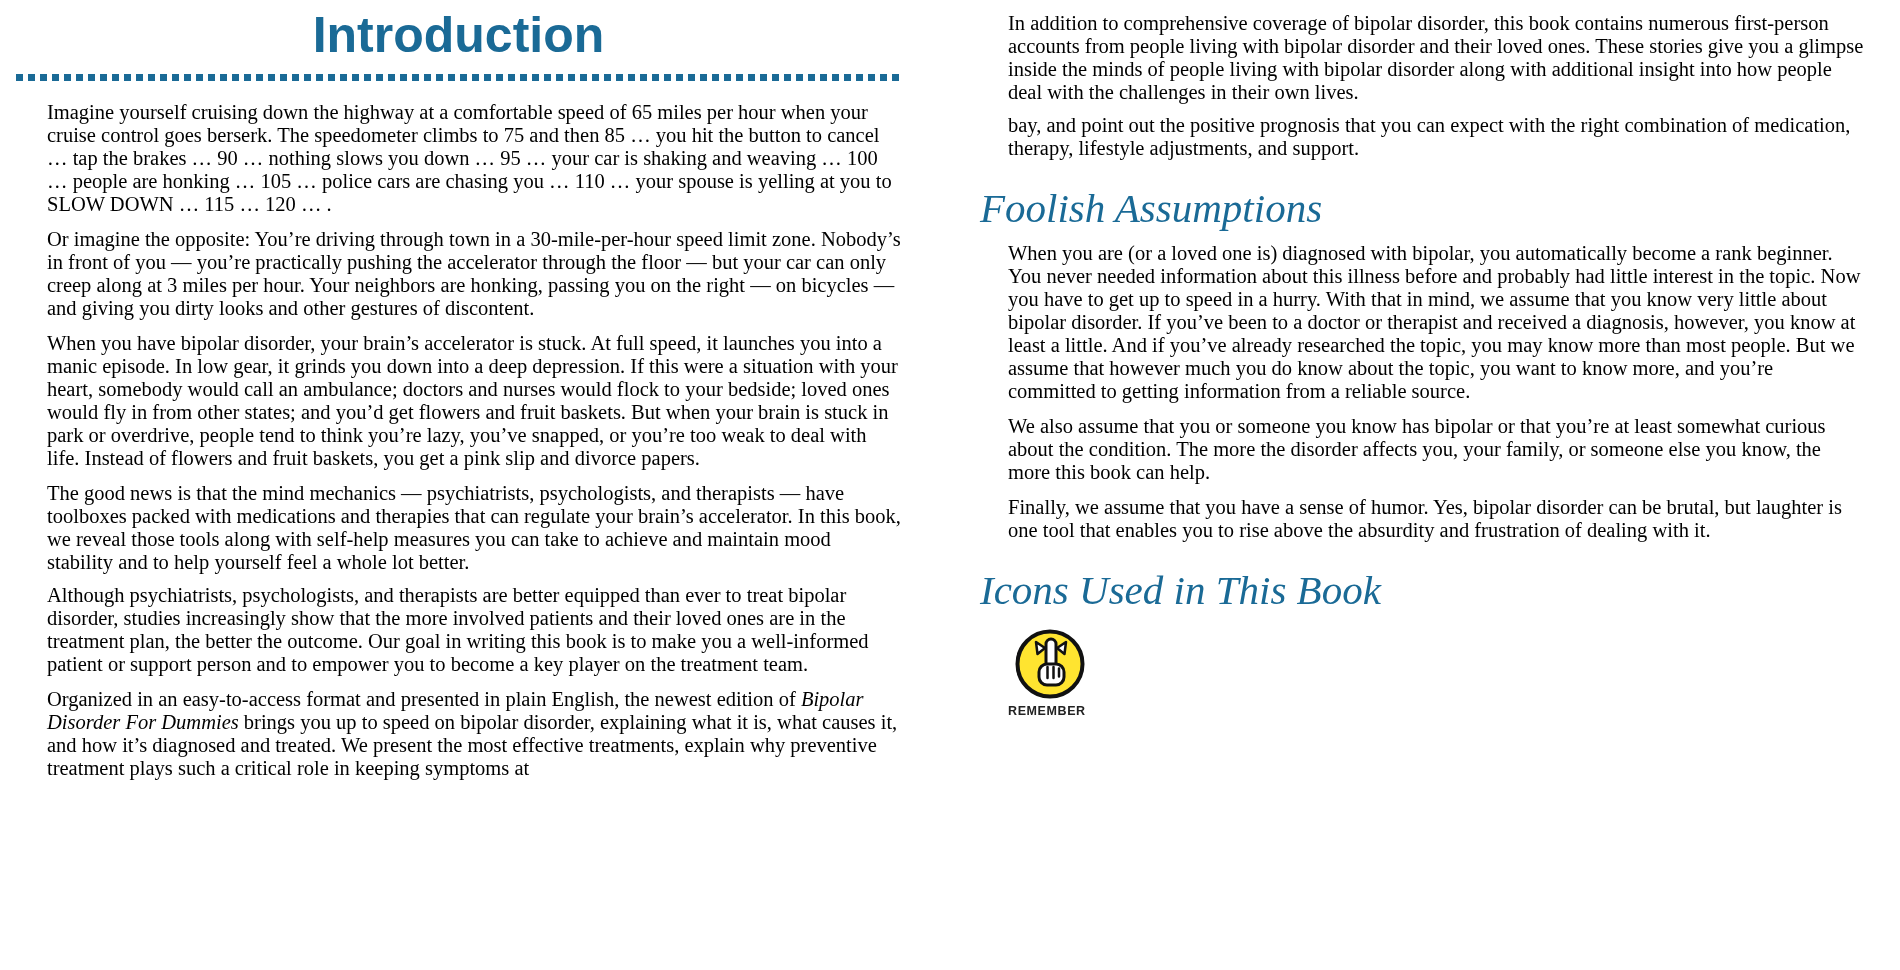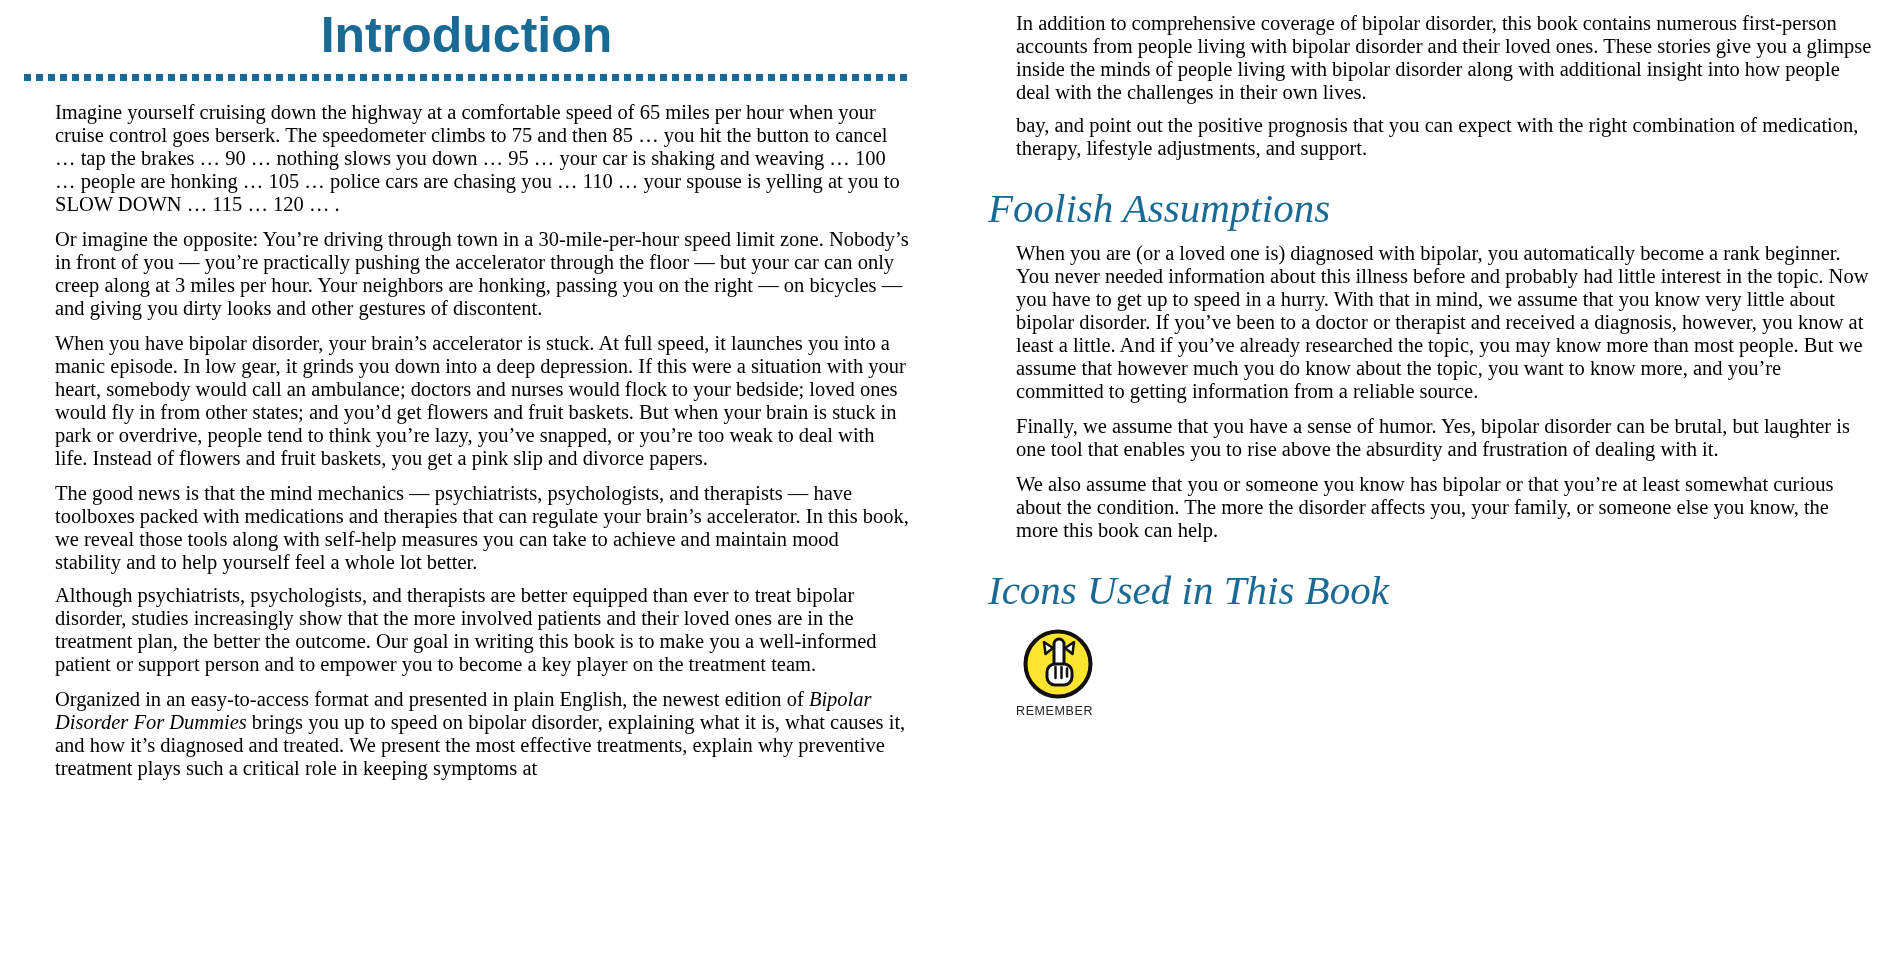--- a/index.html
+++ b/index.html
@@ -7,21 +7,21 @@
     position: relative;
     width: 1900px;
     height: 970px;
     background: #ffffff;
     font-family: "Liberation Serif", "DejaVu Serif", serif;
     color: #000000;
     overflow: hidden;
     display: flex;
   }
   .col { box-sizing: border-box; }
-  .col-left  { width: 885px; margin-left: 24px; }
+  .col-left  { width: 885px; margin-left: 16px; }
   .col-right { width: 885px; margin-left: 79px; }
 
   h1.chapter-title {
     margin: 8px 0 0 0;
     text-align: center;
     font-family: "Liberation Sans", "DejaVu Sans", sans-serif;
     font-weight: bold;
     font-size: 50px;
     line-height: 54px;
     color: #1a6a96;
@@ -59,21 +59,21 @@
   .remember-row {
     display: flex;
     align-items: flex-start;
     margin: 16px 0 0 28px;
   }
   .remember-icon-col { flex: none; width: 86px; }
   .remember-icon-col svg { display: block; margin-left: 6px; }
   .remember-label {
     margin-top: 4px;
     font-family: "Liberation Sans", "DejaVu Sans", sans-serif;
-    font-weight: normal;
+    font-weight: bold;
     font-size: 12.5px;
     letter-spacing: 0.6px;
     color: #222222;
   }
   p.remember-text {
     margin: 64px 0 0 6px;
     font-size: 20.5px;
     line-height: 23px;
   }
 </style>
@@ -94,22 +94,22 @@
     <p class="body after-heading">Although psychiatrists, psychologists, and therapists are better equipped than ever to treat bipolar disorder, studies increasingly show that the more involved patients and their loved ones are in the treatment plan, the better the outcome. Our goal in writing this book is to make you a well-informed patient or support person and to empower you to become a key player on the treatment team.</p>
     <p class="body"><span>Organized in an easy-to-access format and presented in plain English, the newest edition of </span><span class="book-title-italic">Bipolar Disorder For Dummies</span><span> brings you up to speed on bipolar disorder, explaining what it is, what causes it, and how it’s diagnosed and treated. We present the most effective treatments, explain why preventive treatment plays such a critical role in keeping symptoms at</span></p>
   </div>
 
   <div class="col col-right">
     <p class="body">In addition to comprehensive coverage of bipolar disorder, this book contains numerous first-person accounts from people living with bipolar disorder and their loved ones. These stories give you a glimpse inside the minds of people living with bipolar disorder along with additional insight into how people deal with the challenges in their own lives.</p>
     <p class="body first">bay, and point out the positive prognosis that you can expect with the right combination of medication, therapy, lifestyle adjustments, and support.</p>
 
     <h2 class="section-heading">Foolish Assumptions</h2>
     <p class="body after-heading">When you are (or a loved one is) diagnosed with bipolar, you automatically become a rank beginner. You never needed information about this illness before and probably had little interest in the topic. Now you have to get up to speed in a hurry. With that in mind, we assume that you know very little about bipolar disorder. If you’ve been to a doctor or therapist and received a diagnosis, however, you know at least a little. And if you’ve already researched the topic, you may know more than most people. But we assume that however much you do know about the topic, you want to know more, and you’re committed to getting information from a reliable source.</p>
+    <p class="body">We also assume that you or someone you know has bipolar or that you’re at least somewhat curious about the condition. The more the disorder affects you, your family, or someone else you know, the more this book can help.</p>
     <p class="body">Finally, we assume that you have a sense of humor. Yes, bipolar disorder can be brutal, but laughter is one tool that enables you to rise above the absurdity and frustration of dealing with it.</p>
-    <p class="body">We also assume that you or someone you know has bipolar or that you’re at least somewhat curious about the condition. The more the disorder affects you, your family, or someone else you know, the more this book can help.</p>
 
     <h2 class="section-heading">Icons Used in This Book</h2>
 
     <div class="remember-row">
       <div class="remember-icon-col">
         <svg viewBox="0 0 72 72" width="72" height="72" aria-hidden="true">
           <circle cx="36" cy="36" r="32.5" fill="#ffe430" stroke="#111111" stroke-width="4"></circle>
           <path d="M31 20 l-9 -6 l1.5 12 z" fill="#ffffff" stroke="#111111" stroke-width="2.5" stroke-linejoin="round"></path>
           <path d="M43 20 l9 -6 l-1.5 12 z" fill="#ffffff" stroke="#111111" stroke-width="2.5" stroke-linejoin="round"></path>
           <path d="M32 38 v-22 a5 5 0 0 1 10 0 v22 z" fill="#ffffff" stroke="#111111" stroke-width="3" stroke-linejoin="round"></path>

